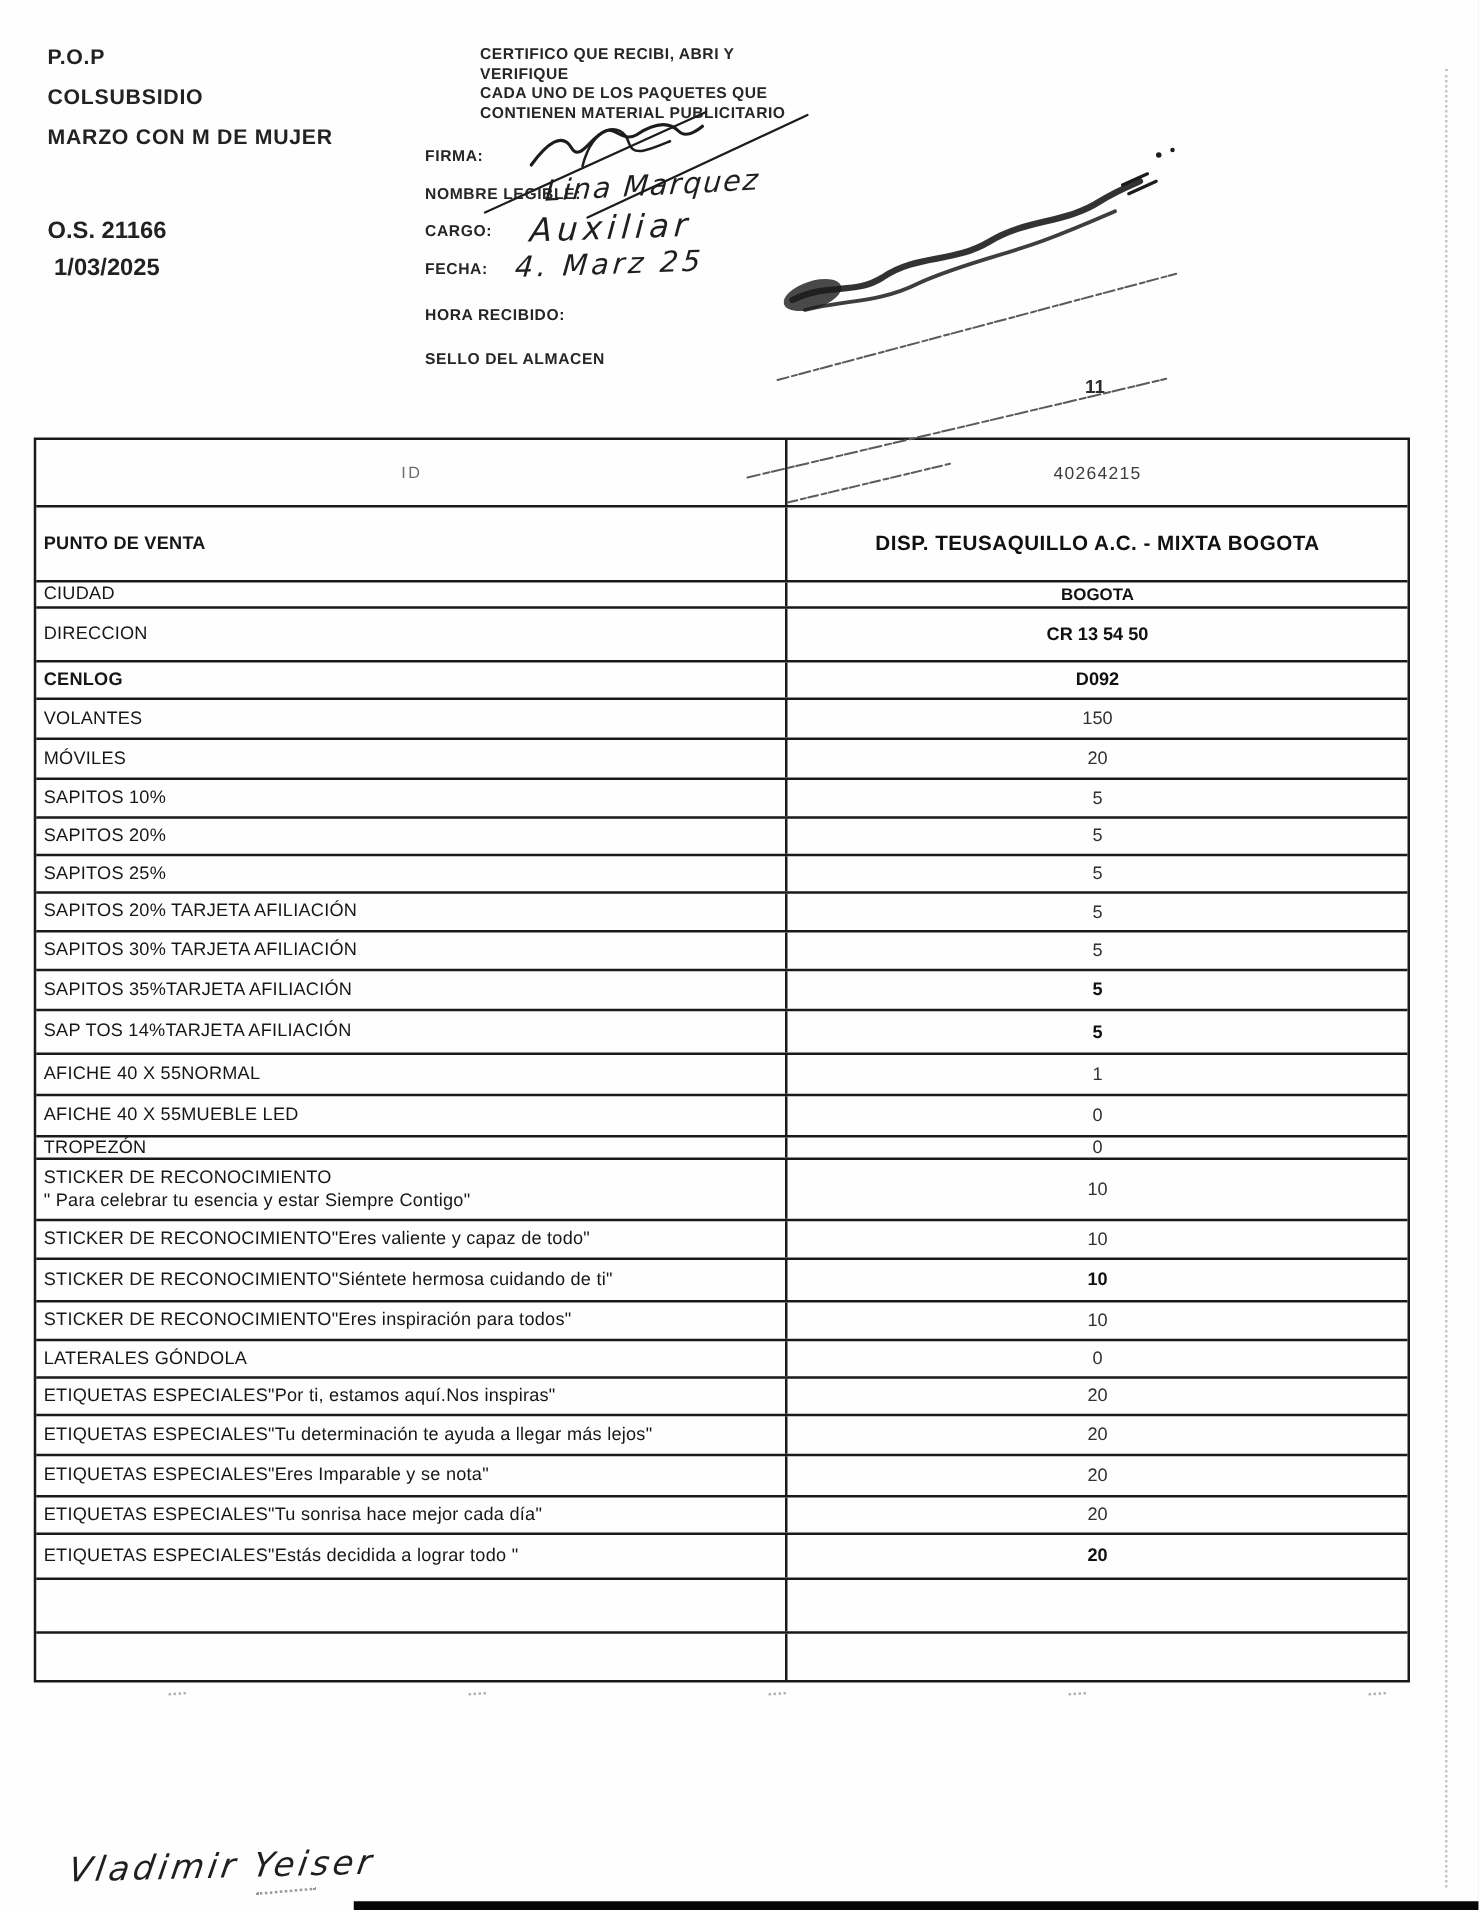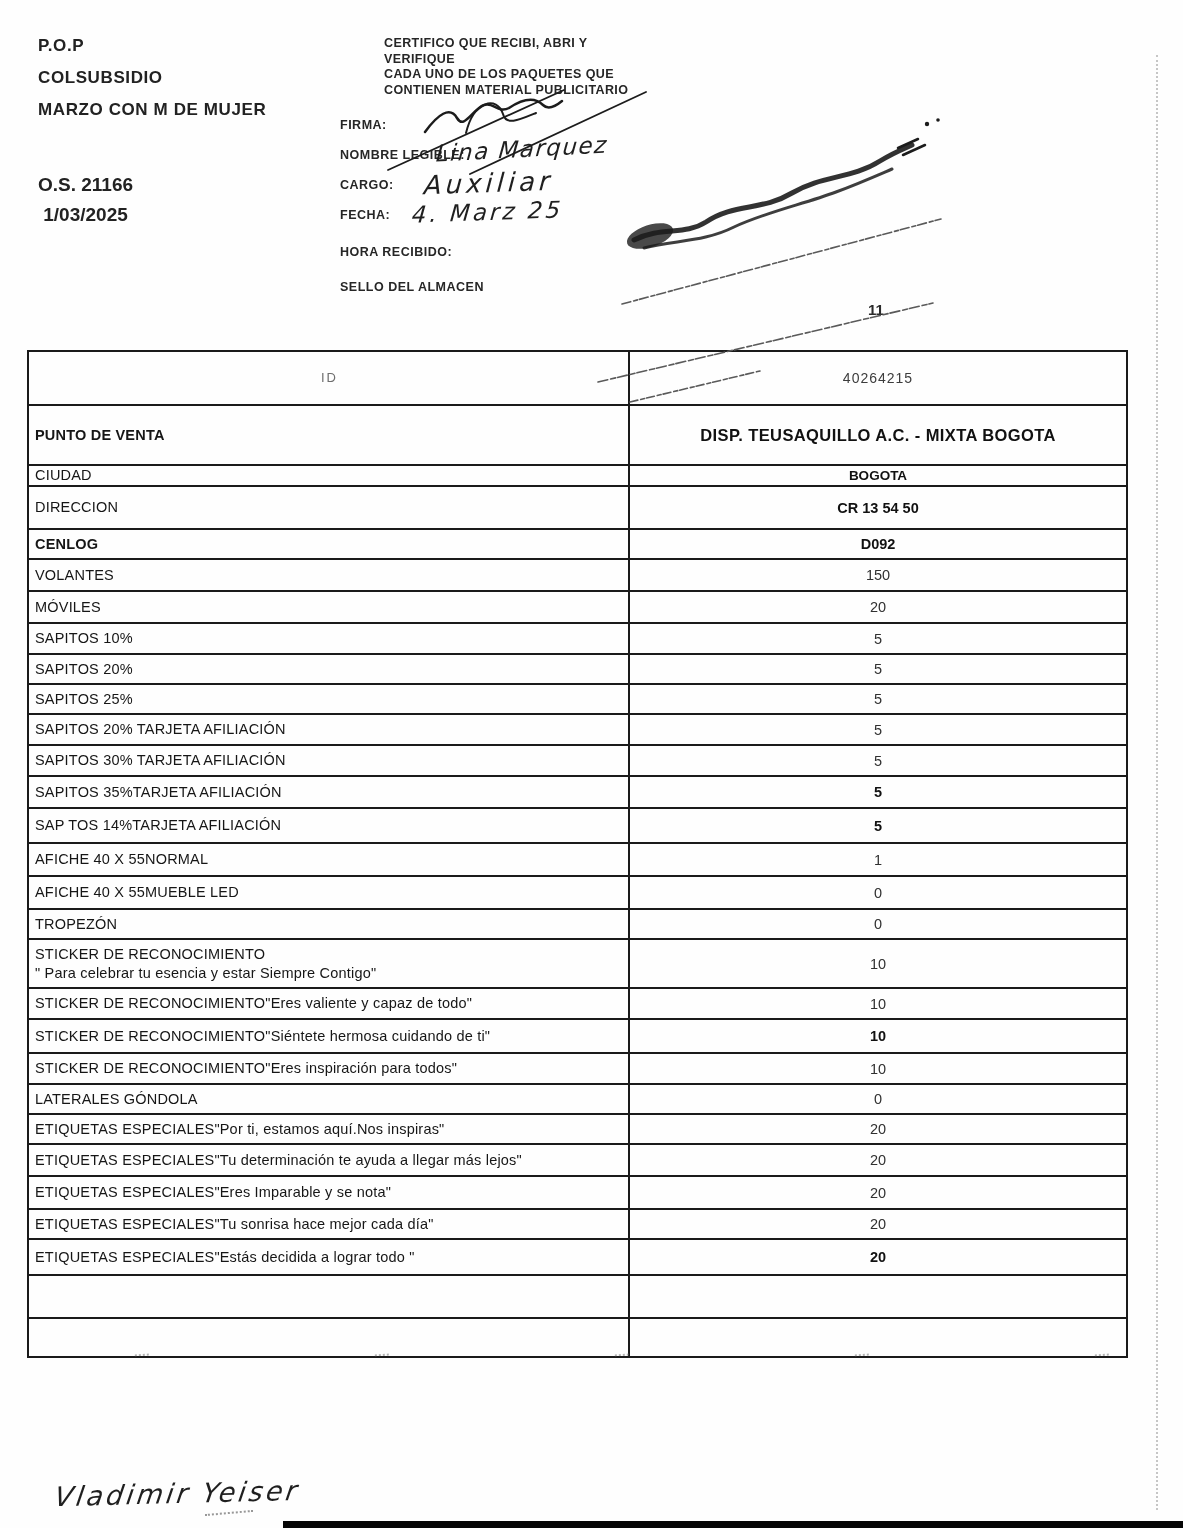--- a/index.html
+++ b/index.html
@@ -212,21 +212,21 @@
         </div>
     </div>
     <div class="tr" style="height:33px">
       <div class="td tl">
           <span class="lt">AFICHE 40 X 55MUEBLE LED</span>
         </div>
       <div class="td tv">
           <span>0</span>
         </div>
     </div>
-    <div class="tr" style="height:30px">
+    <div class="tr" style="height:18px">
       <div class="td tl">
           <span class="lt">TROPEZÓN</span>
         </div>
       <div class="td tv">
           <span>0</span>
         </div>
     </div>
     <div class="tr" style="height:49px">
       <div class="td tl">
           <span class="lt">STICKER DE RECONOCIMIENTO</span>

